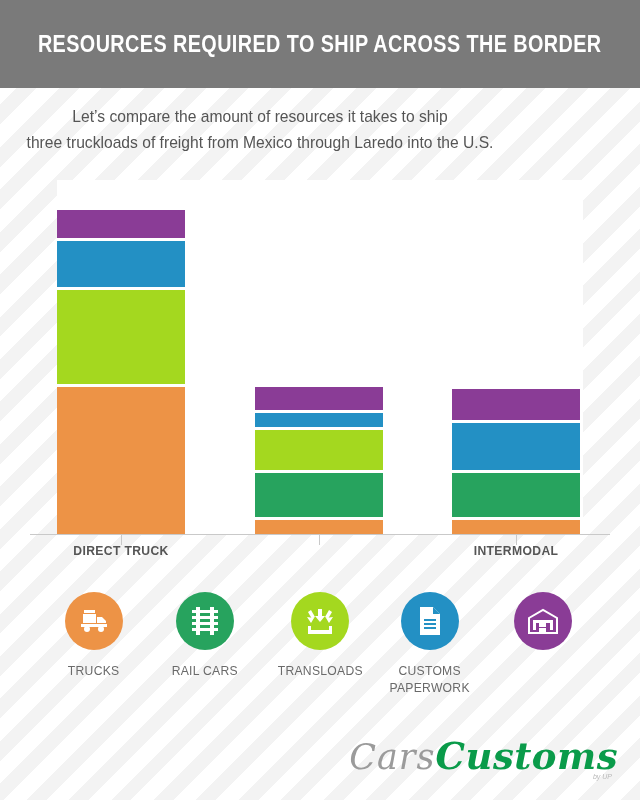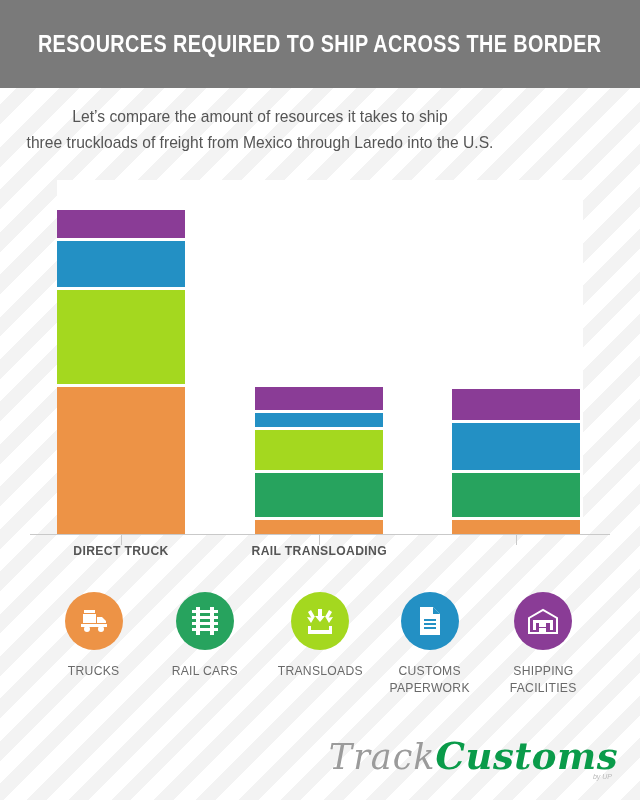--- a/index.html
+++ b/index.html
@@ -135,21 +135,21 @@
         <div class="seg" style="background: rgb(138, 60, 150); height: 31px; bottom: 114px; position: absolute;"></div>
       </div>
     </div>
 
   <div class="axis"></div>
   <div class="tick" style="left:121px"></div>
   <div class="tick" style="left:319px"></div>
   <div class="tick" style="left:516px"></div>
 
   <div class="xlabel" style="left:21px"><span>Direct Truck</span></div>
-  <div class="xlabel" style="left:219px"><span>Rail Transloading</span></div>
+  <div class="xlabel" style="left:416px"><span>Intermodal</span></div>
 
   <div class="legend">
 
     <div class="legitem" style="left:34px">
       <div class="circ" id="c0" style="background: rgb(237, 147, 70);">
         <svg width="30" height="26" viewBox="0 0 30 26">
           <path fill="#fff" d="M4 6h13v9H4z"></path>
           <path fill="#fff" d="M18 9h5l4 4v2h-9z"></path>
           <rect x="2" y="16" width="26" height="3" fill="#fff"></rect>
           <circle cx="8" cy="21" r="3" fill="#fff"></circle>
@@ -215,26 +215,22 @@
           <path fill="none" stroke="#fff" stroke-width="2" d="M2 11L16 3l14 8v15H2z"></path>
           <path fill="#fff" d="M6 13h20v3H6z"></path>
           <rect x="6" y="13" width="3" height="10" fill="#fff"></rect>
           <rect x="23" y="13" width="3" height="10" fill="#fff"></rect>
           <g fill="#fff">
             <rect x="12" y="16" width="7" height="4"></rect>
             <rect x="12" y="21" width="7" height="4"></rect>
           </g>
         </svg>
       </div>
-      <div class="leglabel">
-        <span>Shipping</span><br>
-        <span>Facilities</span>
-      </div>
     </div>
 
   </div>
 
   <div class="logo">
-    <span class="t1">Track</span><span class="t2">Customs</span>
+    <span class="t1">Cars</span><span class="t2">Customs</span>
     <span class="t3">by UP</span>
   </div>
 
 </div>
 
 </body></html>

